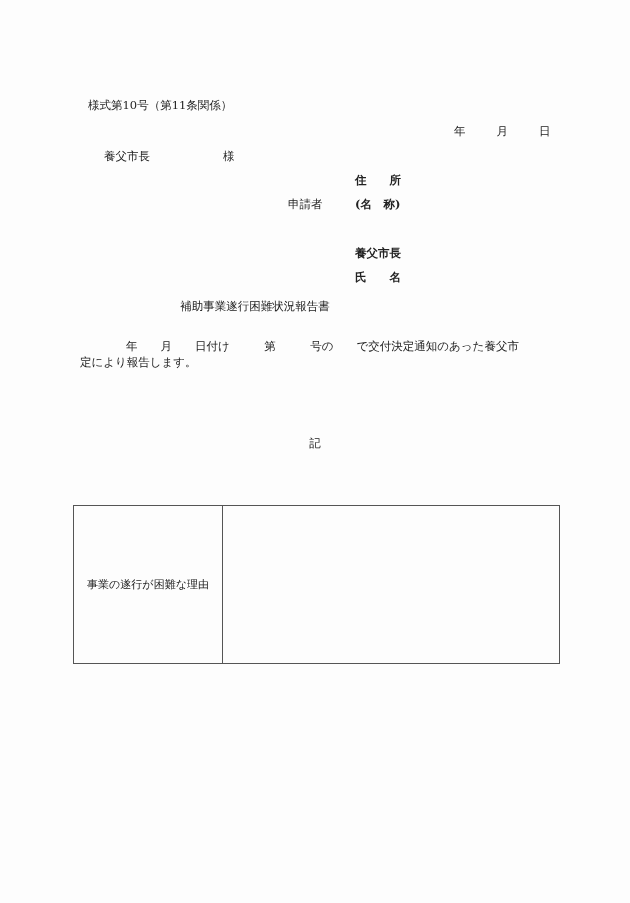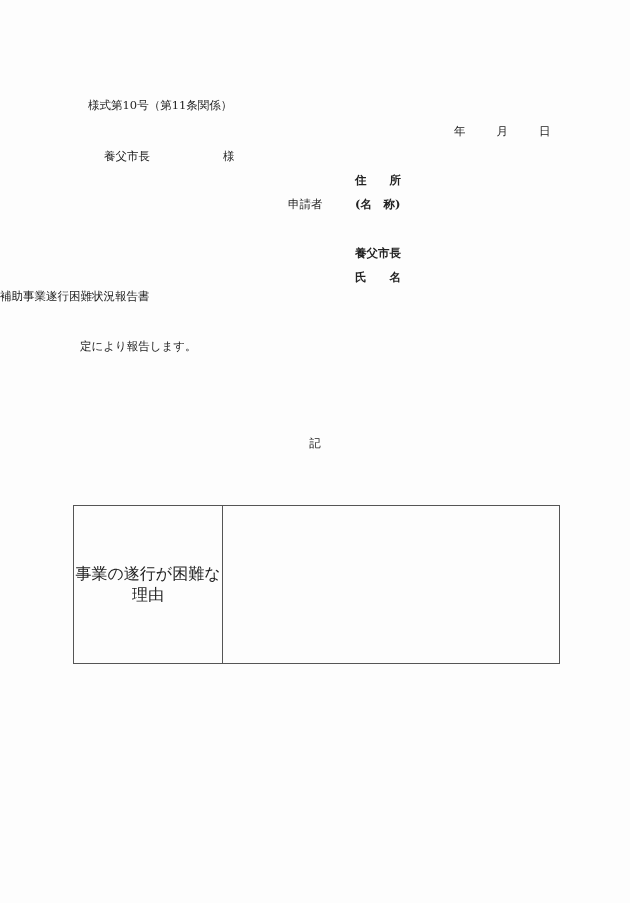--- a/index.html
+++ b/index.html
@@ -17,39 +17,39 @@
   .date-line { left: 454px; top: 124px; }
   .date-line span { display: inline-block; }
   .addressee { left: 104px; top: 149px; }
   .addressee .sama { display: inline-block; margin-left: 73px; }
   .applicant-label { left: 288px; top: 197px; }
   .field { left: 355px; font-weight: bold; }
   .f1 { top: 173px; }
   .f2 { top: 197px; }
   .f3 { top: 222px; margin-top: 48px; }
   .f4 { top: 246px; }
-  .title { left: 0; width: 510px; top: 289px; }
+  .title { left: 0; width: 510px; text-align: center; top: 299px; }
   .body-text {
     left: 80px; top: 338px; width: 475px;
     white-space: normal; line-height: 16px;
     text-align: justify;
   }
   .body-text p { margin: 0; }
   .ki { left: 0; width: 630px; text-align: center; top: 436px; }
   table.report {
     position: absolute; left: 73px; top: 505px;
     width: 487px; border-collapse: collapse;
   }
   table.report td {
     border: 1px solid #555;
     padding: 0;
     vertical-align: middle;
   }
   table.report td.label {
-    width: 148px; text-align: center; font-size: 16px;
+    width: 148px; text-align: center; font-size: 11px;
   }
   table.report tr.r1 td { height: 157px; }
   table.report tr.r2 td { height: 138px; }
 </style>
 </head>
 <body>
 
 <div class="abs form-number">様式第10号（第11条関係）</div>
 
 <div class="abs date-line">
@@ -62,20 +62,21 @@
 
 <div class="abs applicant-label">申請者</div>
 <div class="abs field f1">住　　所</div>
 <div class="abs field f2">(名　称)</div>
 <div class="abs field f3">氏　　名</div>
 <div class="abs field f4">養父市長</div>
 
 <div class="abs title">補助事業遂行困難状況報告書</div>
 
 <div class="abs body-text">
+  <p>　　　　年　　月　　日付け　　　第　　　号の　　で交付決定通知のあった養父市</p>
   <p>定により報告します。</p>
 </div>
 
 <div class="abs ki">記</div>
 
 <table class="report">
   <tbody>
       <tr class="r1">
     <td class="label">事業の遂行が困難な理由</td>
     <td></td>

